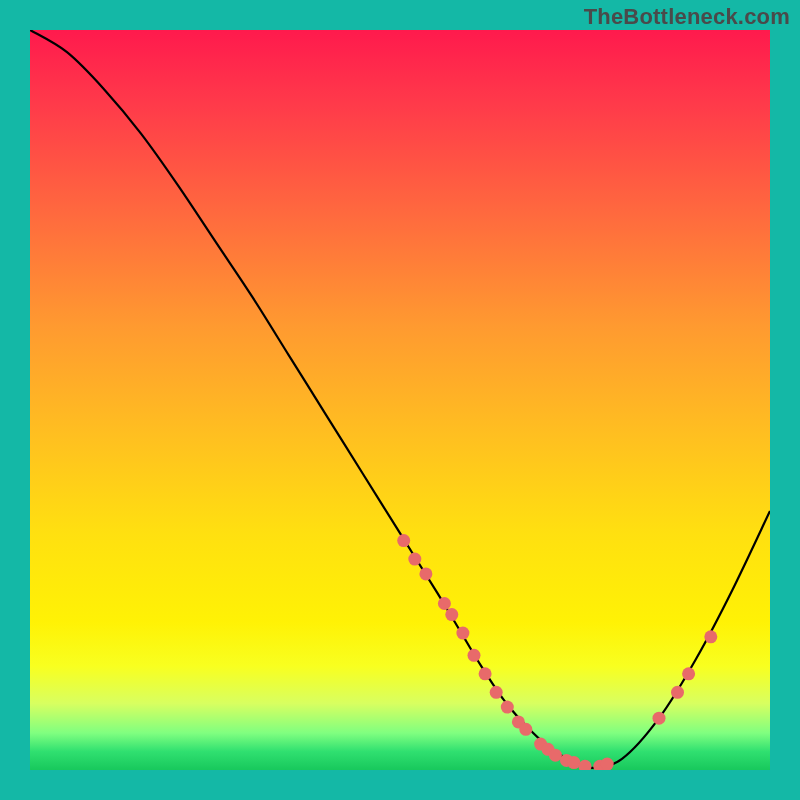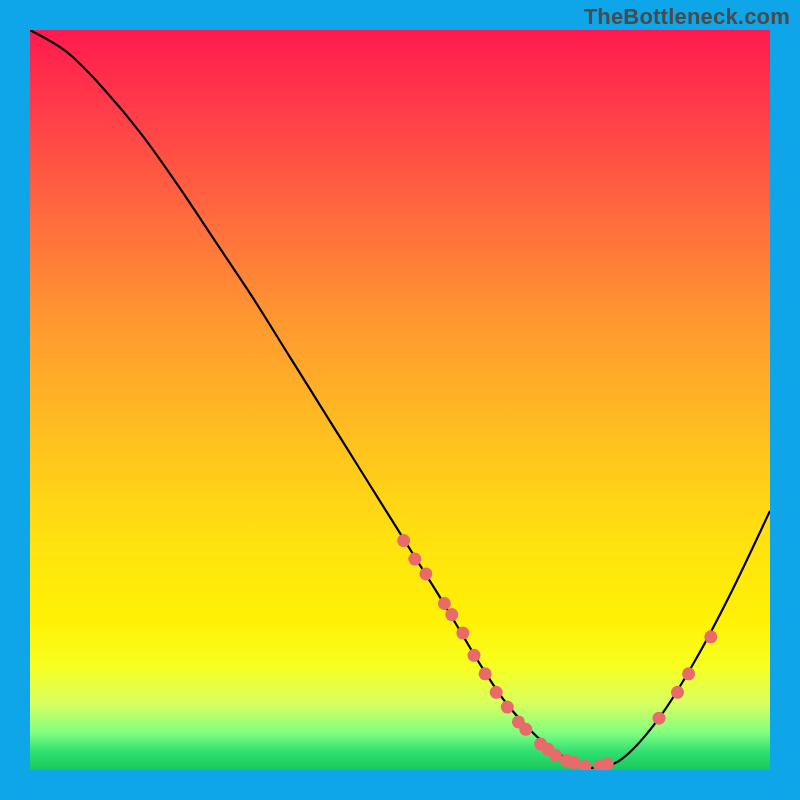--- a/index.html
+++ b/index.html
@@ -8,21 +8,21 @@
     background: #000;
     width: 800px;
     height: 800px;
     overflow: hidden;
     font-family: Arial, Helvetica, sans-serif;
   }
   .frame {
     position: relative;
     width: 800px;
     height: 800px;
-    background: #0ea5e9;
+    background: #14b8a6;
   }
   .watermark {
     position: absolute;
     top: 4px;
     right: 10px;
     color: #4a4a4a;
     font-size: 22px;
     font-weight: bold;
     letter-spacing: 0.2px;
     z-index: 5;

